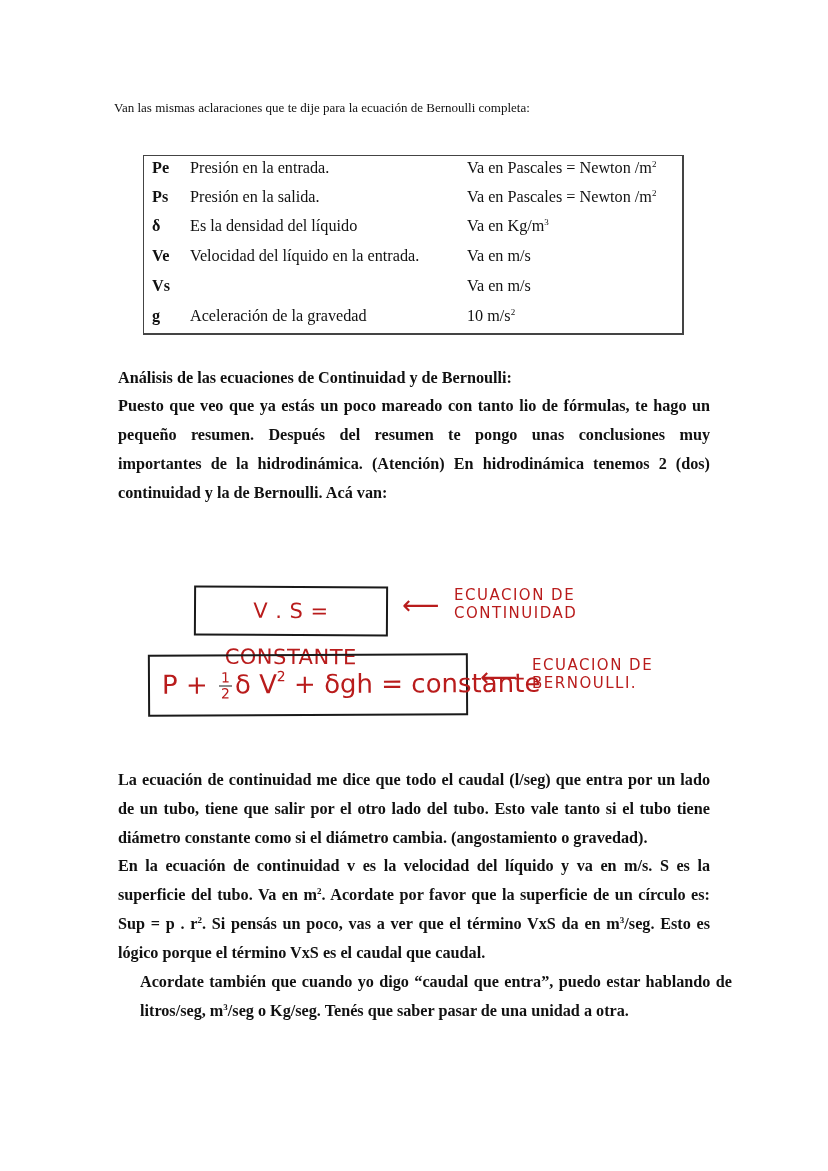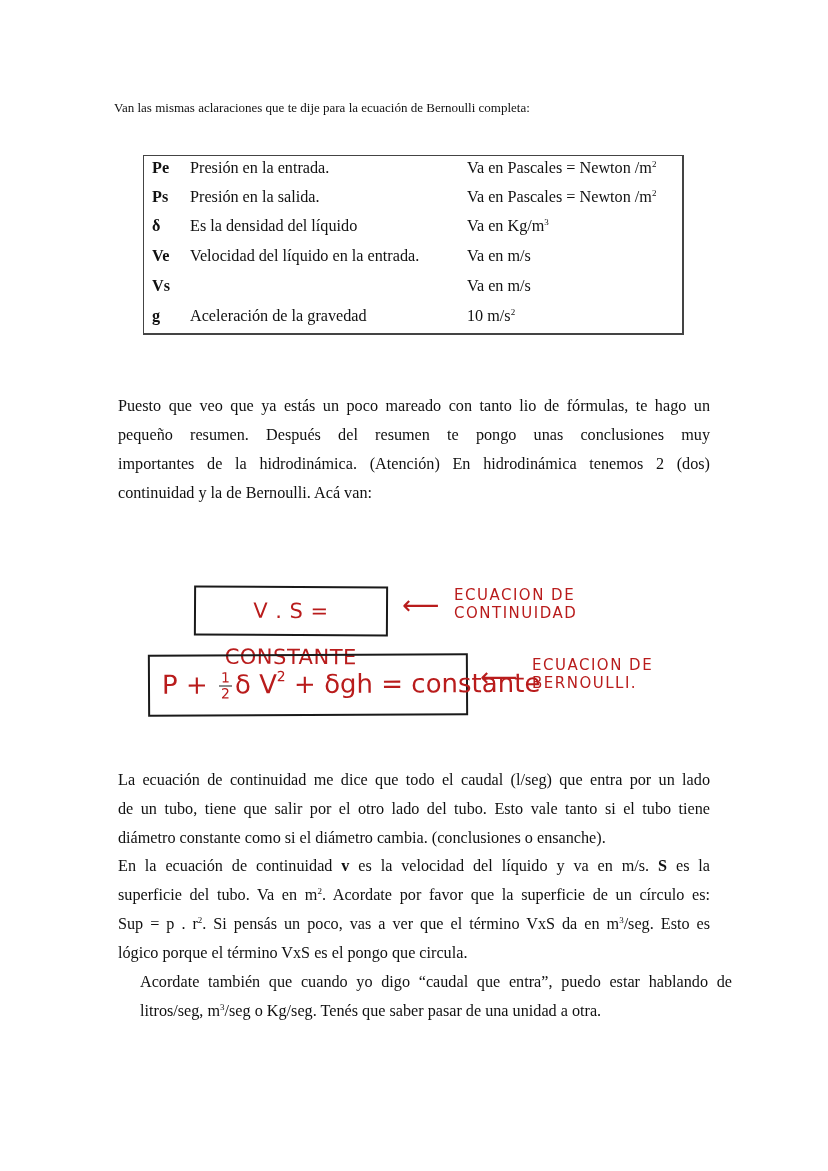--- a/index.html
+++ b/index.html
@@ -27,21 +27,21 @@
     .def-row .unit { position: absolute; left: 302px; white-space: nowrap; margin-left: 21px; }
     sup { font-size: 9px; vertical-align: 6px; line-height: 0; }
     .heading {
       position: absolute; left: 118px; top: 366px; width: 600px;
       font-size: 16.2px; font-weight: bold; line-height: 24px;
     }
     .para {
       position: absolute; left: 118px; width: 592px;
       font-size: 16.2px; line-height: 29px; text-align: justify;
     }
-    .para .ln { display: block; text-align: justify; text-align-last: justify; white-space: nowrap; }
+    .para .ln { display: block; text-align: justify; text-align-last: justify; white-space: nowrap; font-weight: bold; }
     .para .ln.last { text-align-last: left; }
     .p1 { top: 392px; }
     .p2 { top: 766px; }
     .p3 { top: 852px; }
     .p4 { top: 968px; margin-left: 22px; }
     .hand {
       position: absolute; left: 140px; top: 572px; width: 530px; height: 150px;
       font-family: "DejaVu Sans", sans-serif; color: #b91c1c;
     }
     .box1 {
@@ -101,20 +101,21 @@
       <span class="sym">Vs</span>
       <span class="unit"><span>Va en m/s</span><sup></sup></span>
     </div>
     <div class="def-row" style="top:148px">
       <span class="sym">g</span>
       <span class="desc">Aceleración de la gravedad</span>
       <span class="unit"><span>10 m/s</span><sup>2</sup></span>
     </div>
   </div>
 
+  <div class="heading">Análisis de las ecuaciones de Continuidad y de Bernoulli:</div>
 
   <div class="para p1">
     <span class="ln">Puesto que veo que ya estás un poco mareado con tanto lio de fórmulas, te hago un</span>
     <span class="ln">pequeño resumen. Después del resumen te pongo unas conclusiones muy</span>
     <span class="ln">importantes de la hidrodinámica. (Atención) En hidrodinámica tenemos 2 (dos)</span>
     <span class="ln last">continuidad y la de Bernoulli. Acá van:</span>
   </div>
 
   <div class="hand">
     <div class="box1">V . S = CONSTANTE</div>
@@ -126,28 +127,28 @@
       <span>P + </span><span class="frac"><span class="num">1</span><span class="den">2</span></span><span>δ V</span><sup style="font-size:14px;vertical-align:12px">2</sup><span> + δgh = constante</span>
     </div>
     <span class="arrow a2">⟵</span>
     <div class="label l2">ECUACION DE
 BERNOULLI.</div>
   </div>
 
   <div class="para p2">
     <span class="ln">La ecuación de continuidad me dice que todo el caudal (l/seg) que entra por un lado</span>
     <span class="ln">de un tubo, tiene que salir por el otro lado del tubo. Esto vale tanto si el tubo tiene</span>
-    <span class="ln last">diámetro constante como si el diámetro cambia. (conclusiones o ensanche).</span>
+    <span class="ln last">diámetro constante como si el diámetro cambia. (angostamiento o gravedad).</span>
   </div>
 
   <div class="para p3">
     <span class="ln"><span>En la ecuación de continuidad </span><b>v</b><span> es la velocidad del líquido y va en m/s. </span><b>S</b><span> es la</span></span>
     <span class="ln"><span>superficie del tubo. Va en m</span><sup>2</sup><span>. Acordate por favor que la superficie de un círculo es:</span></span>
     <span class="ln"><span>Sup = p . r</span><sup>2</sup><span>. Si pensás un poco, vas a ver que el término VxS da en m</span><sup>3</sup><span>/seg. Esto es</span></span>
-    <span class="ln last">lógico porque el término VxS es el pongo que circula.</span>
+    <span class="ln last">lógico porque el término VxS es el caudal que caudal.</span>
   </div>
 
   <div class="para p4">
     <span class="ln">Acordate también que cuando yo digo “caudal que entra”, puedo estar hablando de</span>
     <span class="ln last"><span>litros/seg, m</span><sup>3</sup><span>/seg o Kg/seg. Tenés que saber pasar de una unidad a otra.</span></span>
   </div>
 
 </div>
 
 </body></html>

